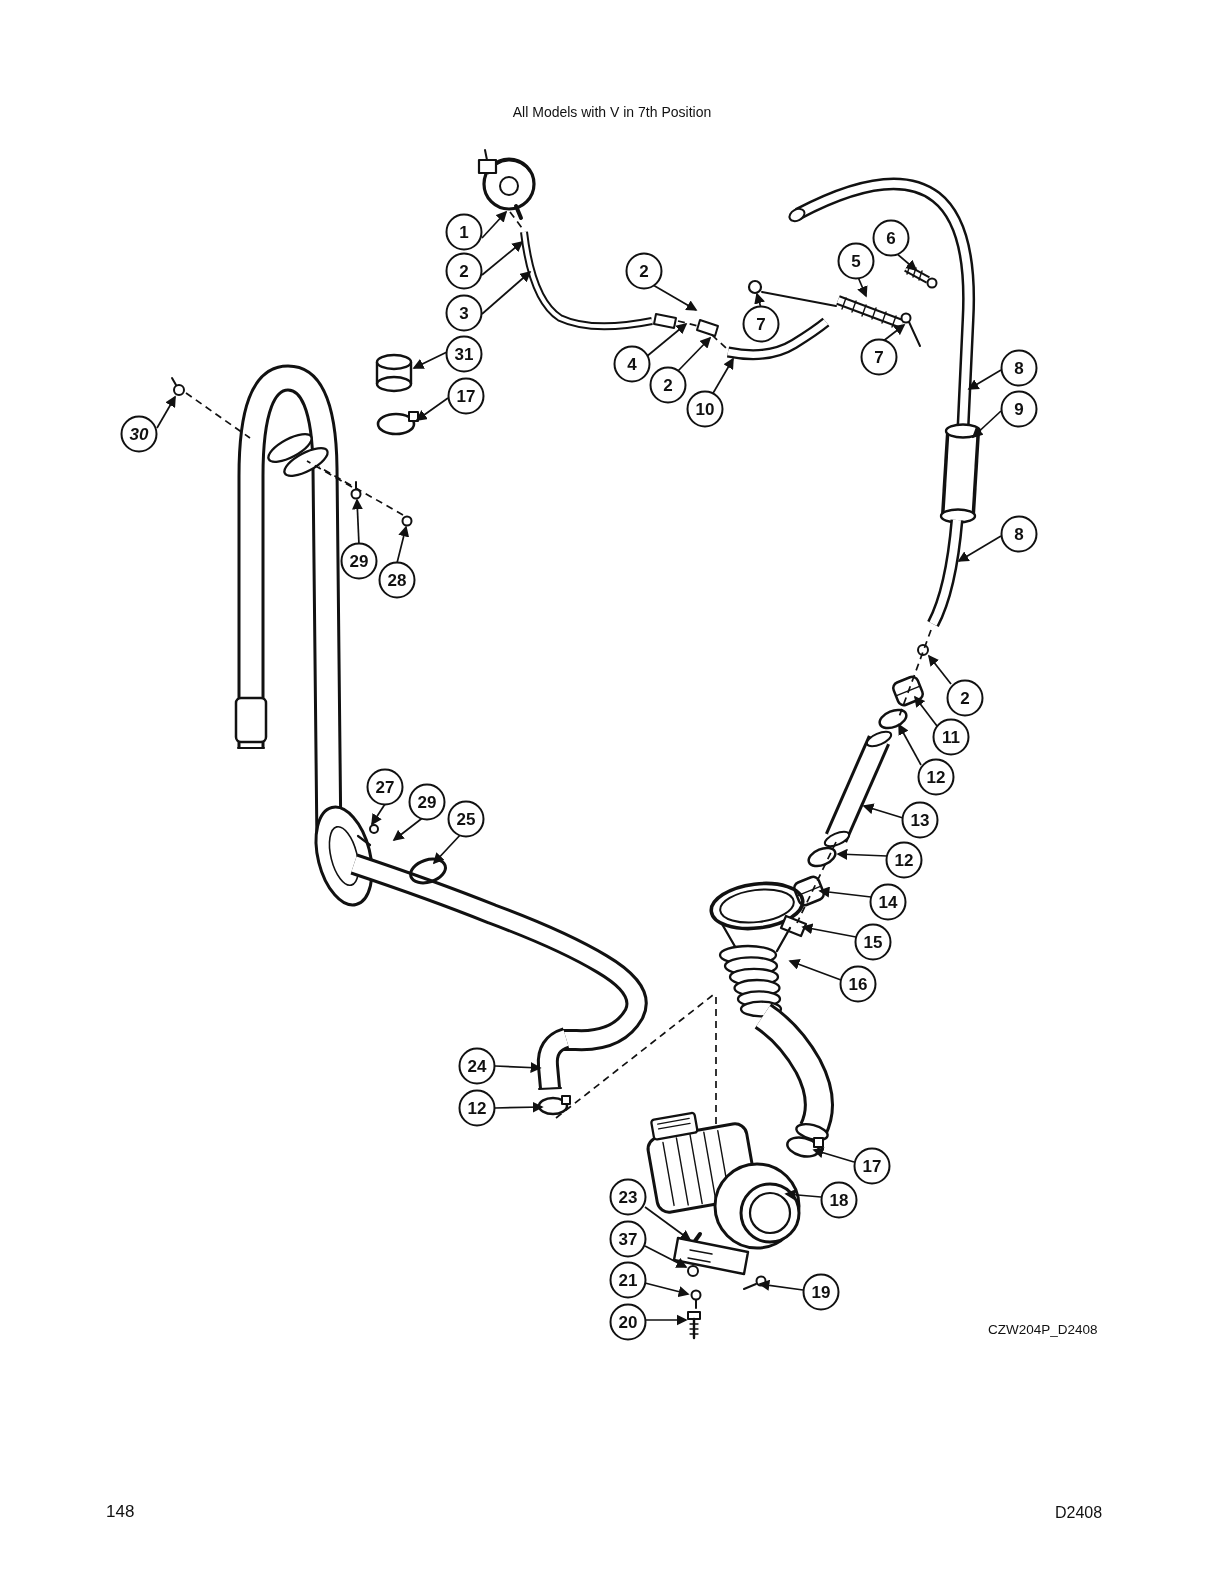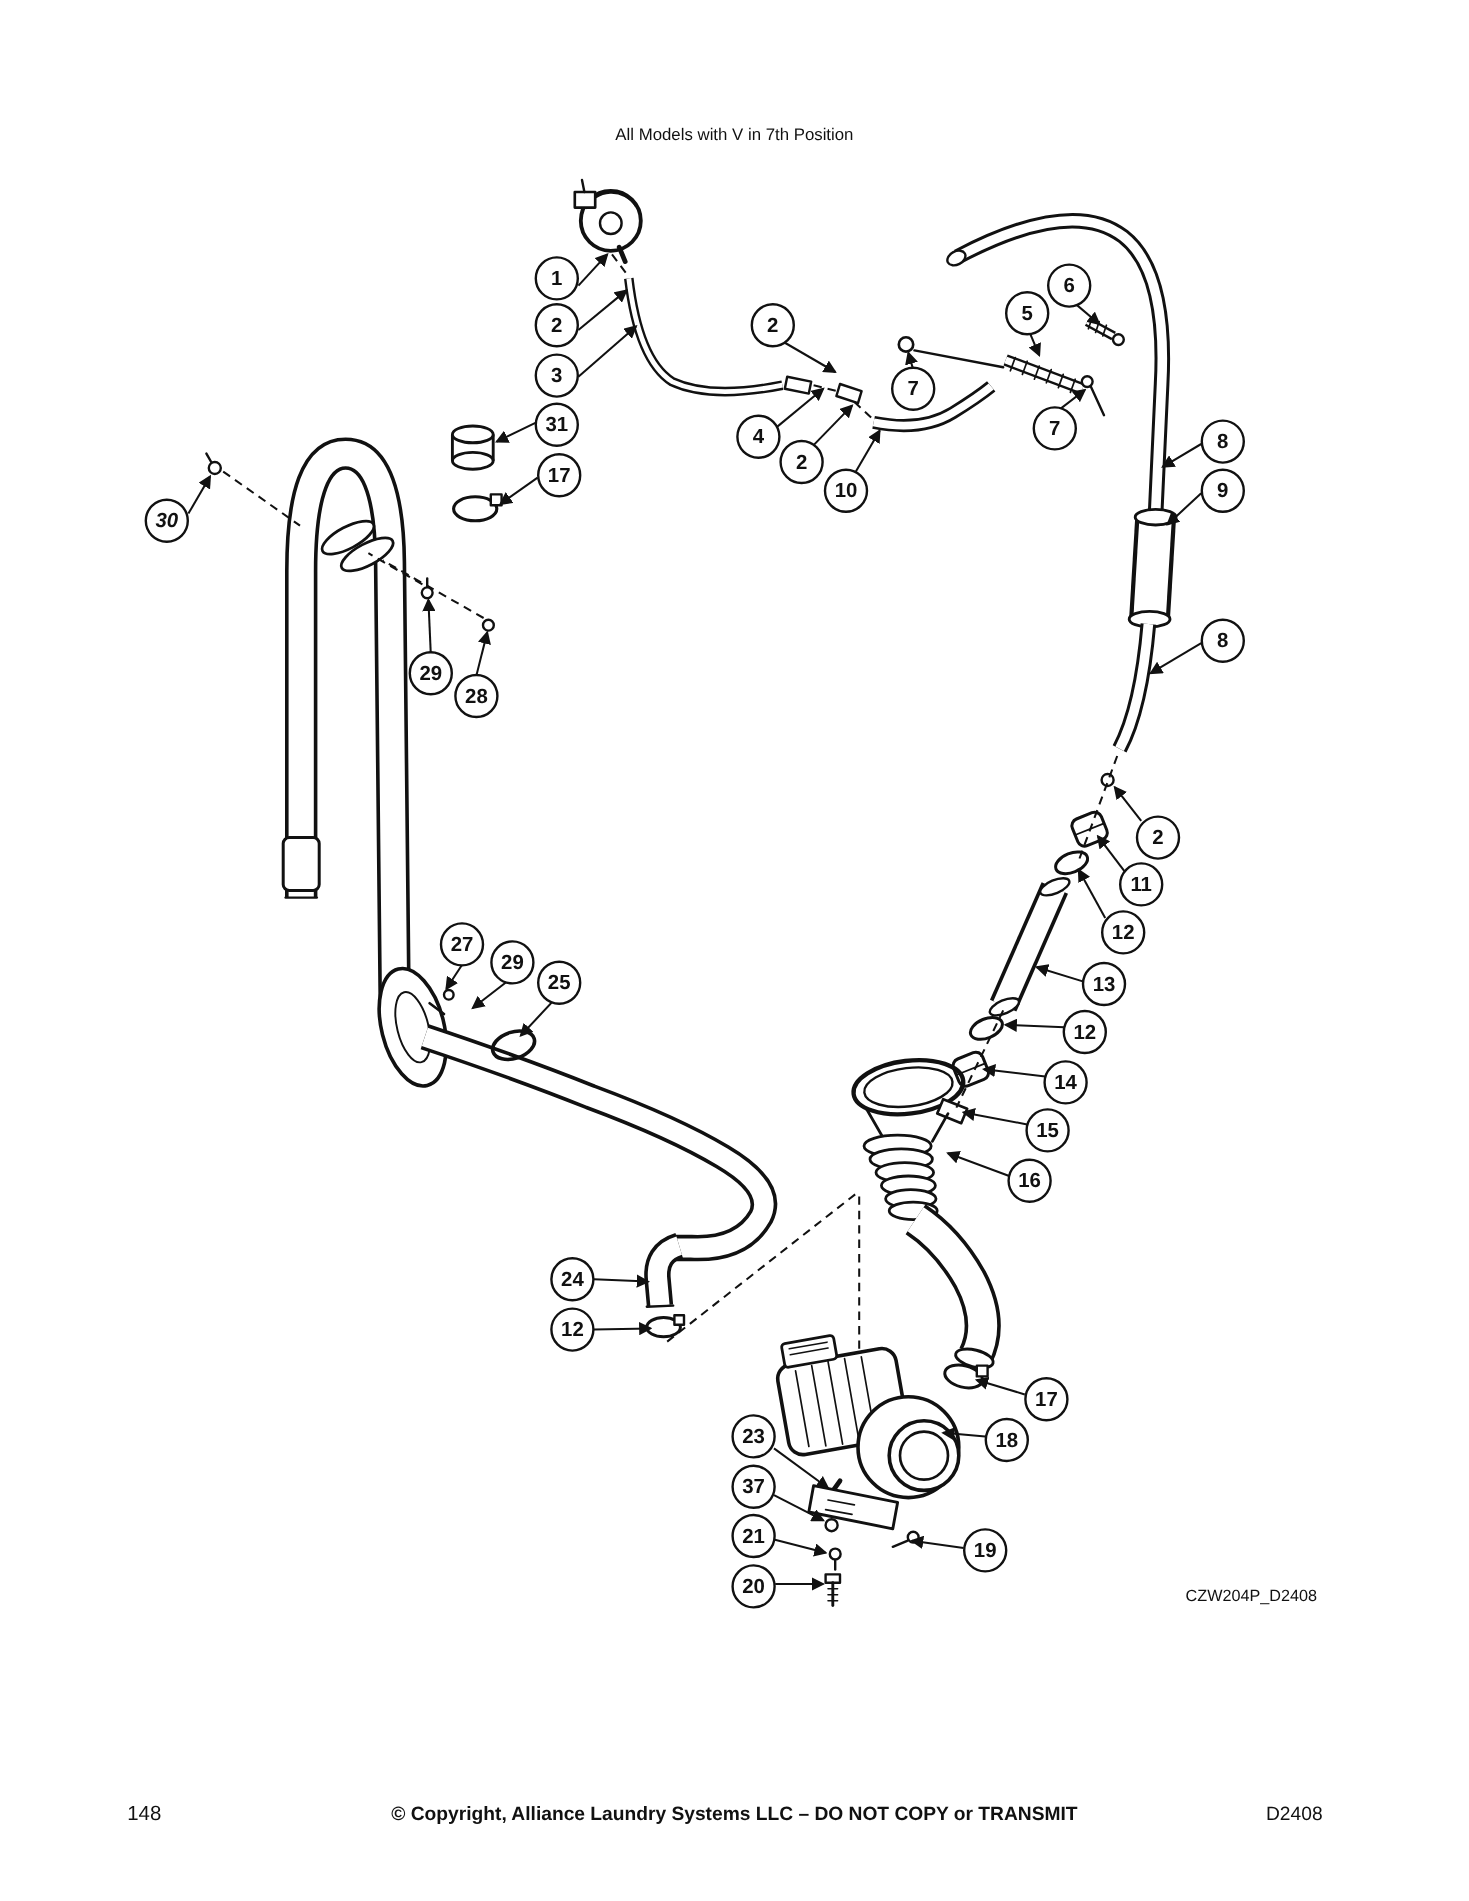--- a/index.html
+++ b/index.html
@@ -284,16 +284,15 @@
       <div class="callout" style="left: 628px; top: 1197px;">23</div>
       <div class="callout" style="left: 628px; top: 1239px;">37</div>
       <div class="callout" style="left: 628px; top: 1280px;">21</div>
       <div class="callout" style="left: 628px; top: 1322px;">20</div>
       <div class="callout" style="left: 821px; top: 1292px;">19</div>
     </div>
 
   <div class="drawing-code">CZW204P_D2408</div>
 
   <div class="footer-page">148</div>
-  <div class="footer-copy">© Copyright, Alliance Laundry Systems LLC – DO NOT COPY or TRANSMIT</div>
   <div class="footer-doc">D2408</div>
 
 </div>
 
 </body></html>

